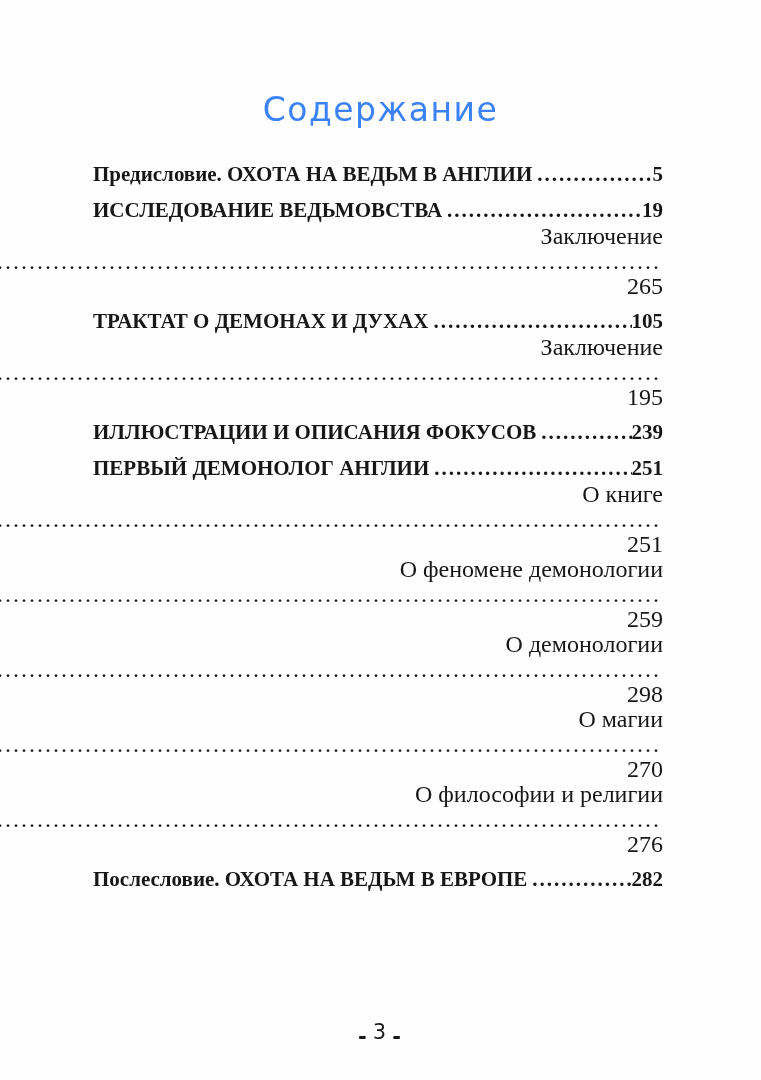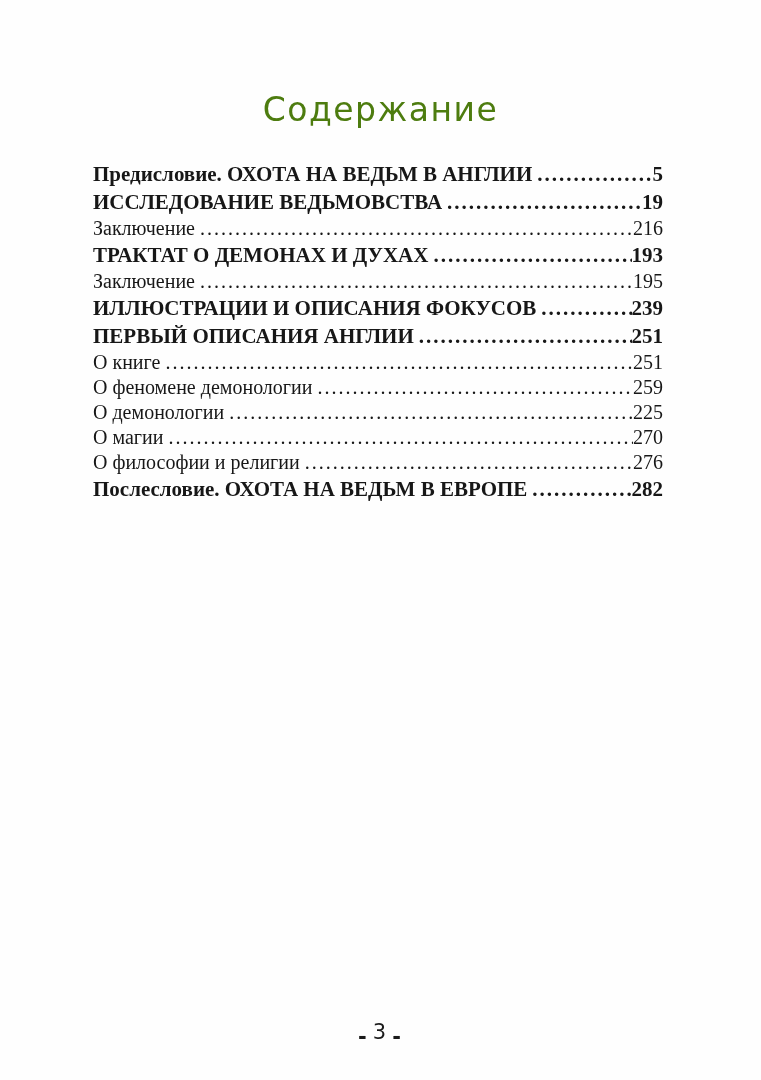--- a/index.html
+++ b/index.html
@@ -17,43 +17,45 @@
     overflow: hidden;
   }
   .toc-title {
     margin: 86px 0 0 0;
     text-align: center;
     font-family: "DejaVu Sans", sans-serif;
     font-weight: 400;
     font-size: 33px;
     line-height: 48px;
     letter-spacing: 1.5px;
-    color: #4d7c0f;
+    color: #3b82f6;
   }
   .toc-list {
     margin: 26px 0 0 93px;
     width: 570px;
   }
   .toc-row {
     display: flex;
     align-items: flex-end;
   }
   .toc-row.main {
     font-weight: bold;
     font-size: 21px;
     line-height: 28px;
-    margin-top: 0;
+    margin-top: 8px;
   }
   .toc-row.main:first-child {
     margin-top: 0;
   }
   .toc-row.sub {
     font-weight: normal;
-    font-size: 20px;
+    font-size: 24px;
     line-height: 25px;
+    margin-left: 28px;
+    flex-direction: column;
   }
   .toc-label {
     white-space: nowrap;
     flex: 0 0 auto;
   }
   .toc-dots {
     flex: 1 1 auto;
     overflow: hidden;
     white-space: nowrap;
     letter-spacing: 2px;
@@ -102,63 +104,63 @@
 
     <div class="toc-row main">
       <span class="toc-label">ИССЛЕДОВАНИЕ ВЕДЬМОВСТВА</span>
       <span class="toc-dots">....................................................................................................................................................................................</span>
       <span class="toc-page">19</span>
     </div>
 
     <div class="toc-row sub">
       <span class="toc-label">Заключение</span>
       <span class="toc-dots">....................................................................................................................................................................................</span>
-      <span class="toc-page">216</span>
+      <span class="toc-page">265</span>
     </div>
 
     <div class="toc-row main">
       <span class="toc-label">ТРАКТАТ О ДЕМОНАХ И ДУХАХ</span>
       <span class="toc-dots">....................................................................................................................................................................................</span>
-      <span class="toc-page">193</span>
+      <span class="toc-page">105</span>
     </div>
 
     <div class="toc-row sub">
       <span class="toc-label">Заключение</span>
       <span class="toc-dots">....................................................................................................................................................................................</span>
       <span class="toc-page">195</span>
     </div>
 
     <div class="toc-row main">
       <span class="toc-label">ИЛЛЮСТРАЦИИ И ОПИСАНИЯ ФОКУСОВ</span>
       <span class="toc-dots">....................................................................................................................................................................................</span>
       <span class="toc-page">239</span>
     </div>
 
     <div class="toc-row main">
-      <span class="toc-label">ПЕРВЫЙ ОПИСАНИЯ АНГЛИИ</span>
+      <span class="toc-label">ПЕРВЫЙ ДЕМОНОЛОГ АНГЛИИ</span>
       <span class="toc-dots">....................................................................................................................................................................................</span>
       <span class="toc-page">251</span>
     </div>
 
     <div class="toc-row sub">
       <span class="toc-label">О книге</span>
       <span class="toc-dots">....................................................................................................................................................................................</span>
       <span class="toc-page">251</span>
     </div>
 
     <div class="toc-row sub">
       <span class="toc-label">О феномене демонологии</span>
       <span class="toc-dots">....................................................................................................................................................................................</span>
       <span class="toc-page">259</span>
     </div>
 
     <div class="toc-row sub">
       <span class="toc-label">О демонологии</span>
       <span class="toc-dots">....................................................................................................................................................................................</span>
-      <span class="toc-page">225</span>
+      <span class="toc-page">298</span>
     </div>
 
     <div class="toc-row sub">
       <span class="toc-label">О магии</span>
       <span class="toc-dots">....................................................................................................................................................................................</span>
       <span class="toc-page">270</span>
     </div>
 
     <div class="toc-row sub">
       <span class="toc-label">О философии и религии</span>

